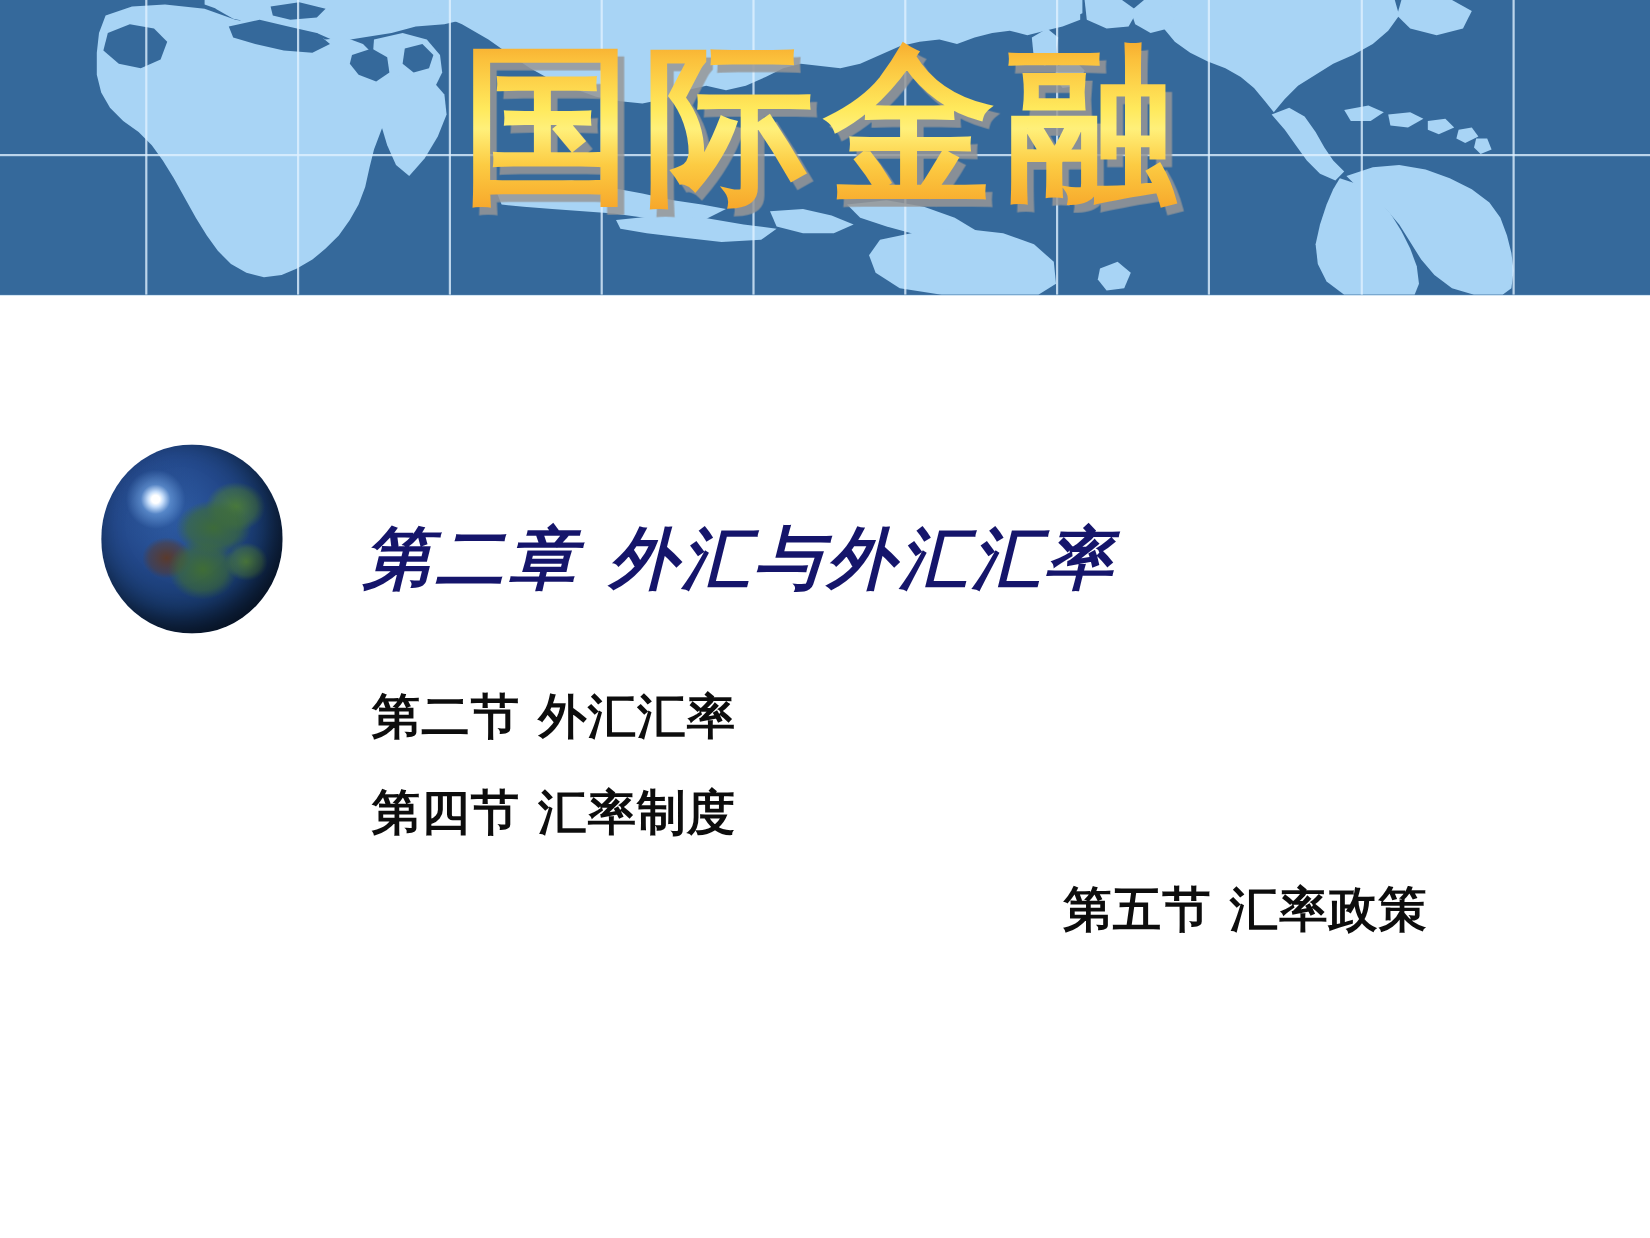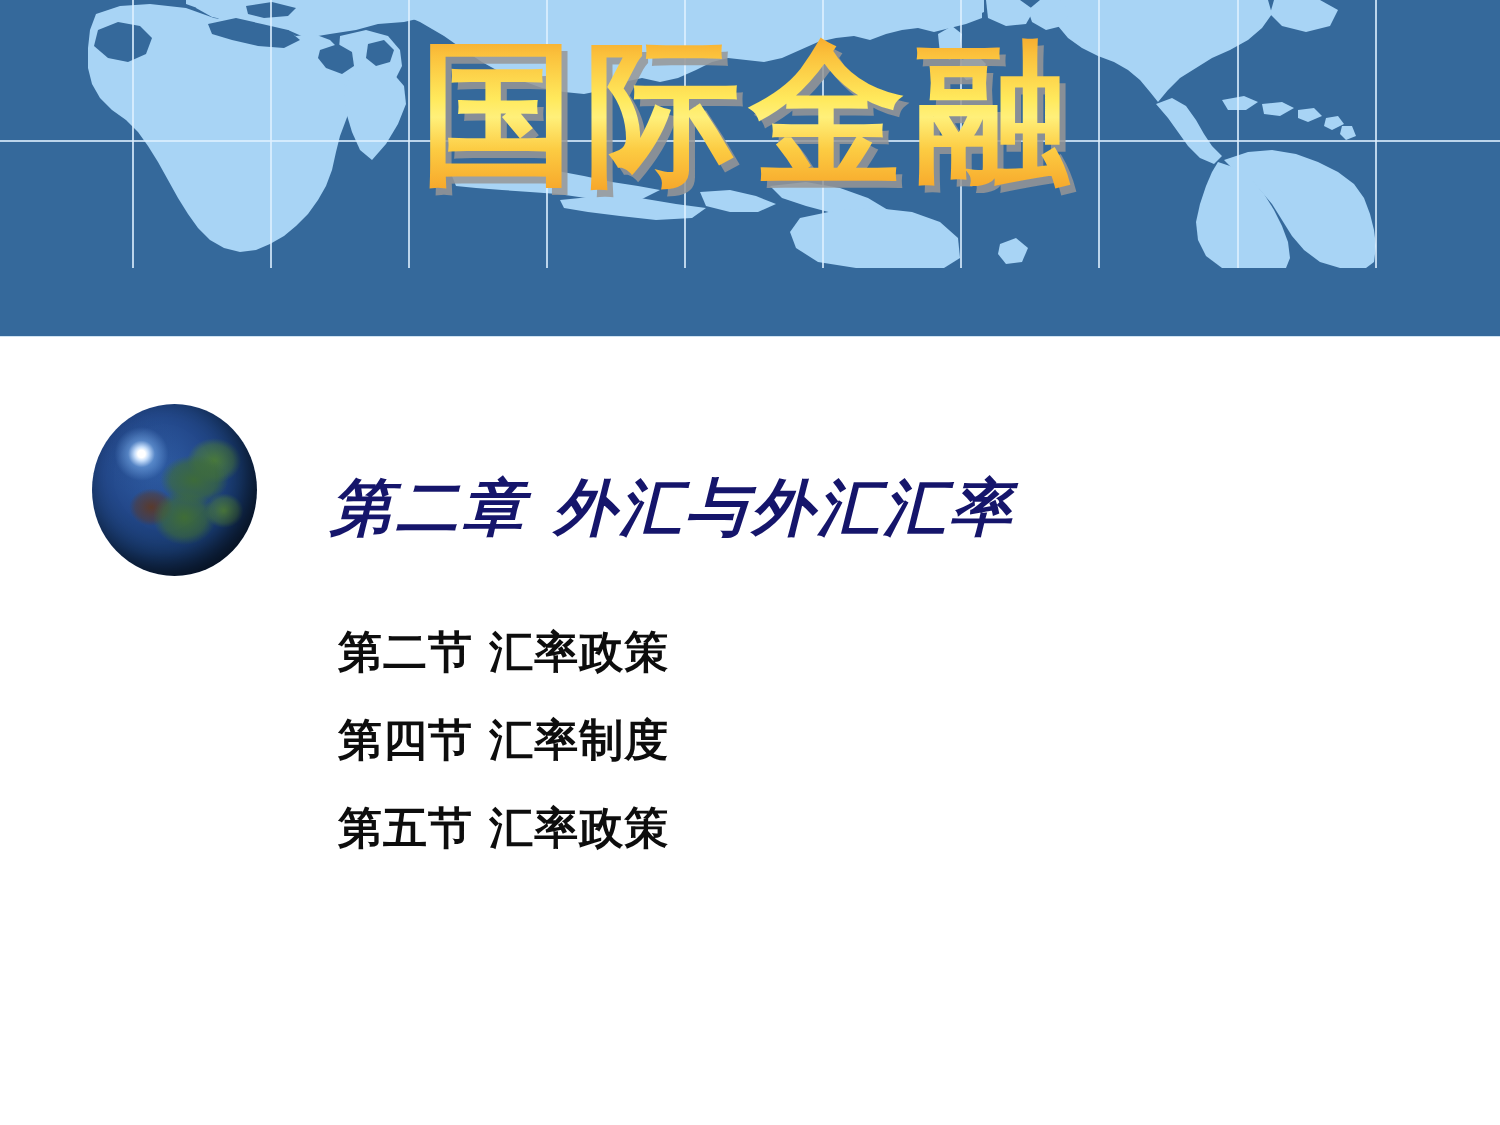--- a/index.html
+++ b/index.html
@@ -14,21 +14,21 @@
     overflow: hidden;
     position: relative;
   }
 
   
   .banner {
     position: absolute;
     left: 0;
     top: 0;
     width: 1500px;
-    height: 336px;
+    height: 268px;
     background: #35699B;
     overflow: hidden;
     box-shadow: 0 1px 0 0 #cfe3f2;
   }
   .banner-map {
     position: absolute;
     left: 0; top: 0;
     width: 1500px;
     height: 268px;
   }
@@ -128,21 +128,21 @@
   }
   .section-item {
     font-family: "DejaVu Sans", "Liberation Sans", sans-serif;
     font-size: 44px;
     font-weight: 700;
     color: #0d0d0d;
     line-height: 68px;
     letter-spacing: 1px;
     margin: 0 0 20px 0;
   }
-  .section-item:last-child { margin-bottom: 0; }
+  .section-item:last-child { margin-bottom: 0; text-align: right; }
   .section-item.wrap { width: 930px; }
 </style>
 </head>
 <body>
 
 <div class="banner">
 
   <svg class="banner-map" viewBox="0 0 1500 268" preserveAspectRatio="none" xmlns="http://www.w3.org/2000/svg">
     <rect x="0" y="0" width="1500" height="268" fill="#35699B"></rect>
     <g fill="#A8D4F5">
@@ -253,16 +253,16 @@
   <div class="banner-title">
     <span class="tt">国际金融</span>
   </div>
 </div>
 
 <div class="globe"></div>
 
 <div class="chapter-heading">第二章  外汇与外汇汇率</div>
 
 <div class="section-list">
-  <div class="section-item">第二节  汇率政策</div>
+  <div class="section-item">第二节  外汇汇率</div>
   <div class="section-item">第四节  汇率制度</div>
   <div class="section-item">第五节 汇率政策</div>
 </div>
 
 </body></html>

